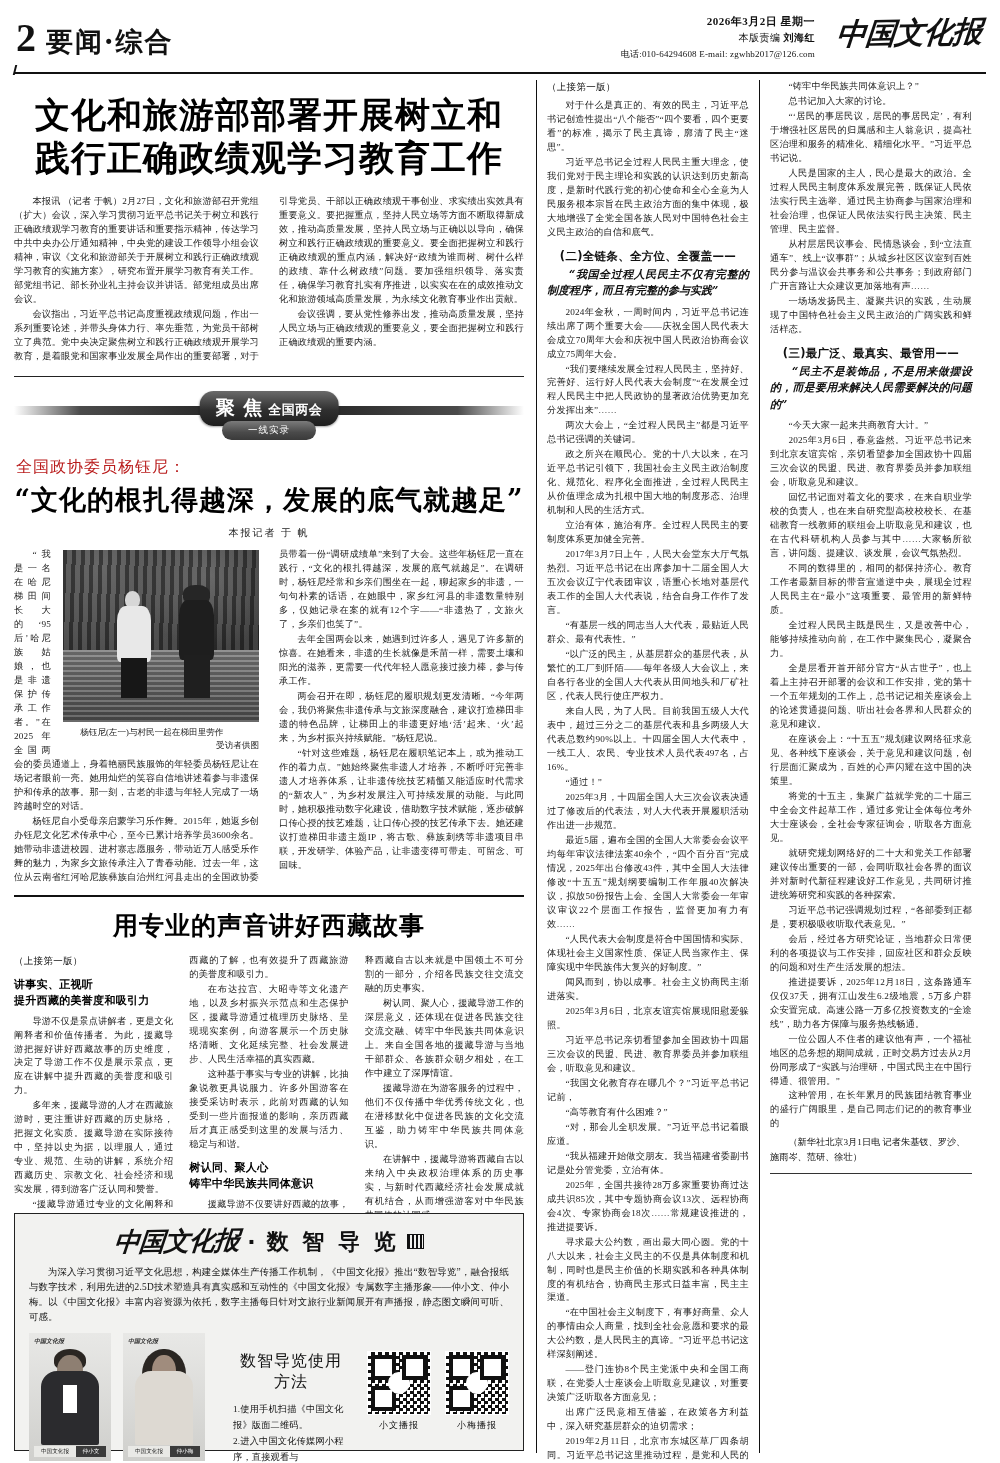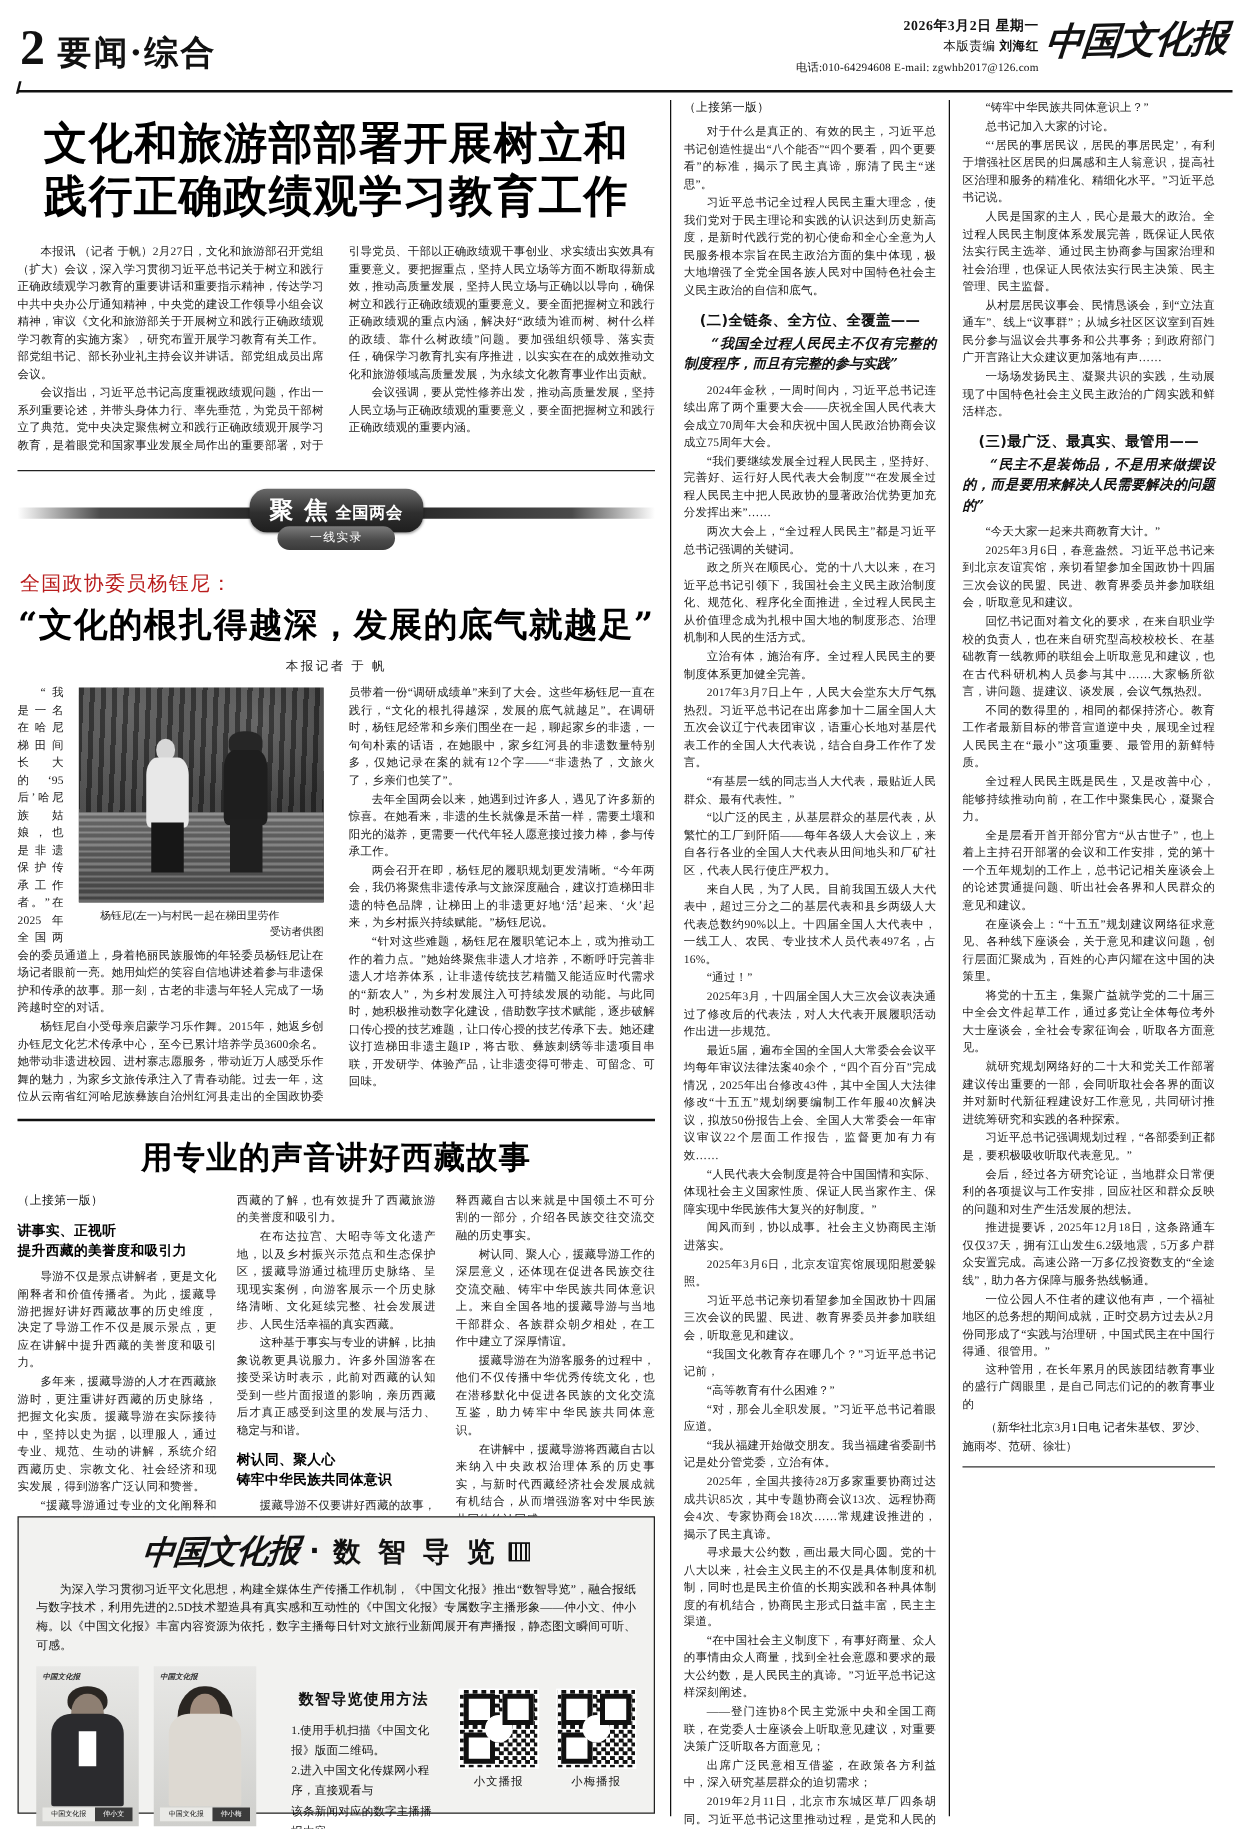--- a/index.html
+++ b/index.html
@@ -72,21 +72,21 @@
     border-left: 2.2px solid #111;
     border-bottom: 0;
     transform: skewX(-14deg);
   }
   .mast-right {
     position: absolute;
     right: 18px;
     top: 8px;
     display: flex;
     align-items: flex-start;
-    gap: 6px;
+    gap: 22px;
   }
   .mast-meta {
     text-align: right;
     font-size: 9.5px;
     line-height: 1.65;
     color: #111;
     padding-top: 4px;
   }
   .mast-meta .dateline {
     font-size: 11px;
@@ -486,22 +486,22 @@
     flex: 1; background: #e9e9e6; color:#111;
     font-size: 5.6px; display:flex; align-items:center; justify-content:center;
   }
   .anchor .namebar .n2 {
     width: 30px; background: #3b3b3b; color:#fff;
     font-size: 5.6px; display:flex; align-items:center; justify-content:center;
   }
   .howto { flex: 1; padding-left: 10px; }
   .howto h4 {
     font-family: "DejaVu Sans", sans-serif;
-    font-size: 12px;
-    font-weight: 700;
+    font-size: 16px;
+    font-weight: 400;
     text-align: center;
     margin: 18px 0 8px 0;
     letter-spacing: 1px;
   }
   .howto p {
     font-size: 9.2px;
     line-height: 1.75;
     margin: 0;
     letter-spacing: .2px;
   }
@@ -738,21 +738,21 @@
       <p class="body">2025年3月，十四届全国人大三次会议表决通过了修改后的代表法，对人大代表开展履职活动作出进一步规范。</p>
       <p class="body">最近5届，遍布全国的全国人大常委会会议平均每年审议法律法案40余个，“四个百分百”完成情况，2025年出台修改43件，其中全国人大法律修改“十五五”规划纲要编制工作年服40次解决议，拟放50份报告上会、全国人大常委会一年审议审议22个层面工作报告，监督更加有力有效……</p>
       <p class="body">“人民代表大会制度是符合中国国情和实际、体现社会主义国家性质、保证人民当家作主、保障实现中华民族伟大复兴的好制度。”</p>
       <p class="body">闻风而到，协以成事。社会主义协商民主渐进落实。</p>
       <p class="body">2025年3月6日，北京友谊宾馆展现阳慰爱躲照。</p>
       <p class="body">习近平总书记亲切看望参加全国政协十四届三次会议的民盟、民进、教育界委员并参加联组会，听取意见和建议。</p>
       <p class="body">“我国文化教育存在哪几个？”习近平总书记记前，</p>
       <p class="body">“高等教育有什么困难？”</p>
       <p class="body">“对，那会儿全职发展。”习近平总书记着眼应道。</p>
       <p class="body">“我从福建开始做交朋友。我当福建省委副书记是处分管党委，立治有体。</p>
-      <p class="body">2025年，全国共接待28万多家重要协商过达成共识85次，其中专题协商会议13次、远程协商会4次、专家协商会18次……常规建设推进的，揭示了民主真谛。</p>
+      <p class="body">2025年，全国共接待28万多家重要协商过达成共识85次，其中专题协商会议13次、远程协商会4次、专家协商会18次……常规建设推进的，推进提要诉。</p>
       <p class="body">寻求最大公约数，画出最大同心圆。党的十八大以来，社会主义民主的不仅是具体制度和机制，同时也是民主价值的长期实践和各种具体制度的有机结合，协商民主形式日益丰富，民主主渠道。</p>
       <p class="body">“在中国社会主义制度下，有事好商量、众人的事情由众人商量，找到全社会意愿和要求的最大公约数，是人民民主的真谛。”习近平总书记这样深刻阐述。</p>
       <p class="body">——登门连协8个民主党派中央和全国工商联，在党委人士座谈会上听取意见建议，对重要决策广泛听取各方面意见；</p>
       <p class="body">出席广泛民意相互借鉴，在政策各方利益中，深入研究基层群众的迫切需求；</p>
       <p class="body">2019年2月11日，北京市东城区草厂四条胡同。习近平总书记这里推动过程，是党和人民的期望与共同努力，融入了人民的实践和对理想的持续追求。</p>
     </div>
 
     <div class="vrule"></div>
 
     <div class="col-right">

